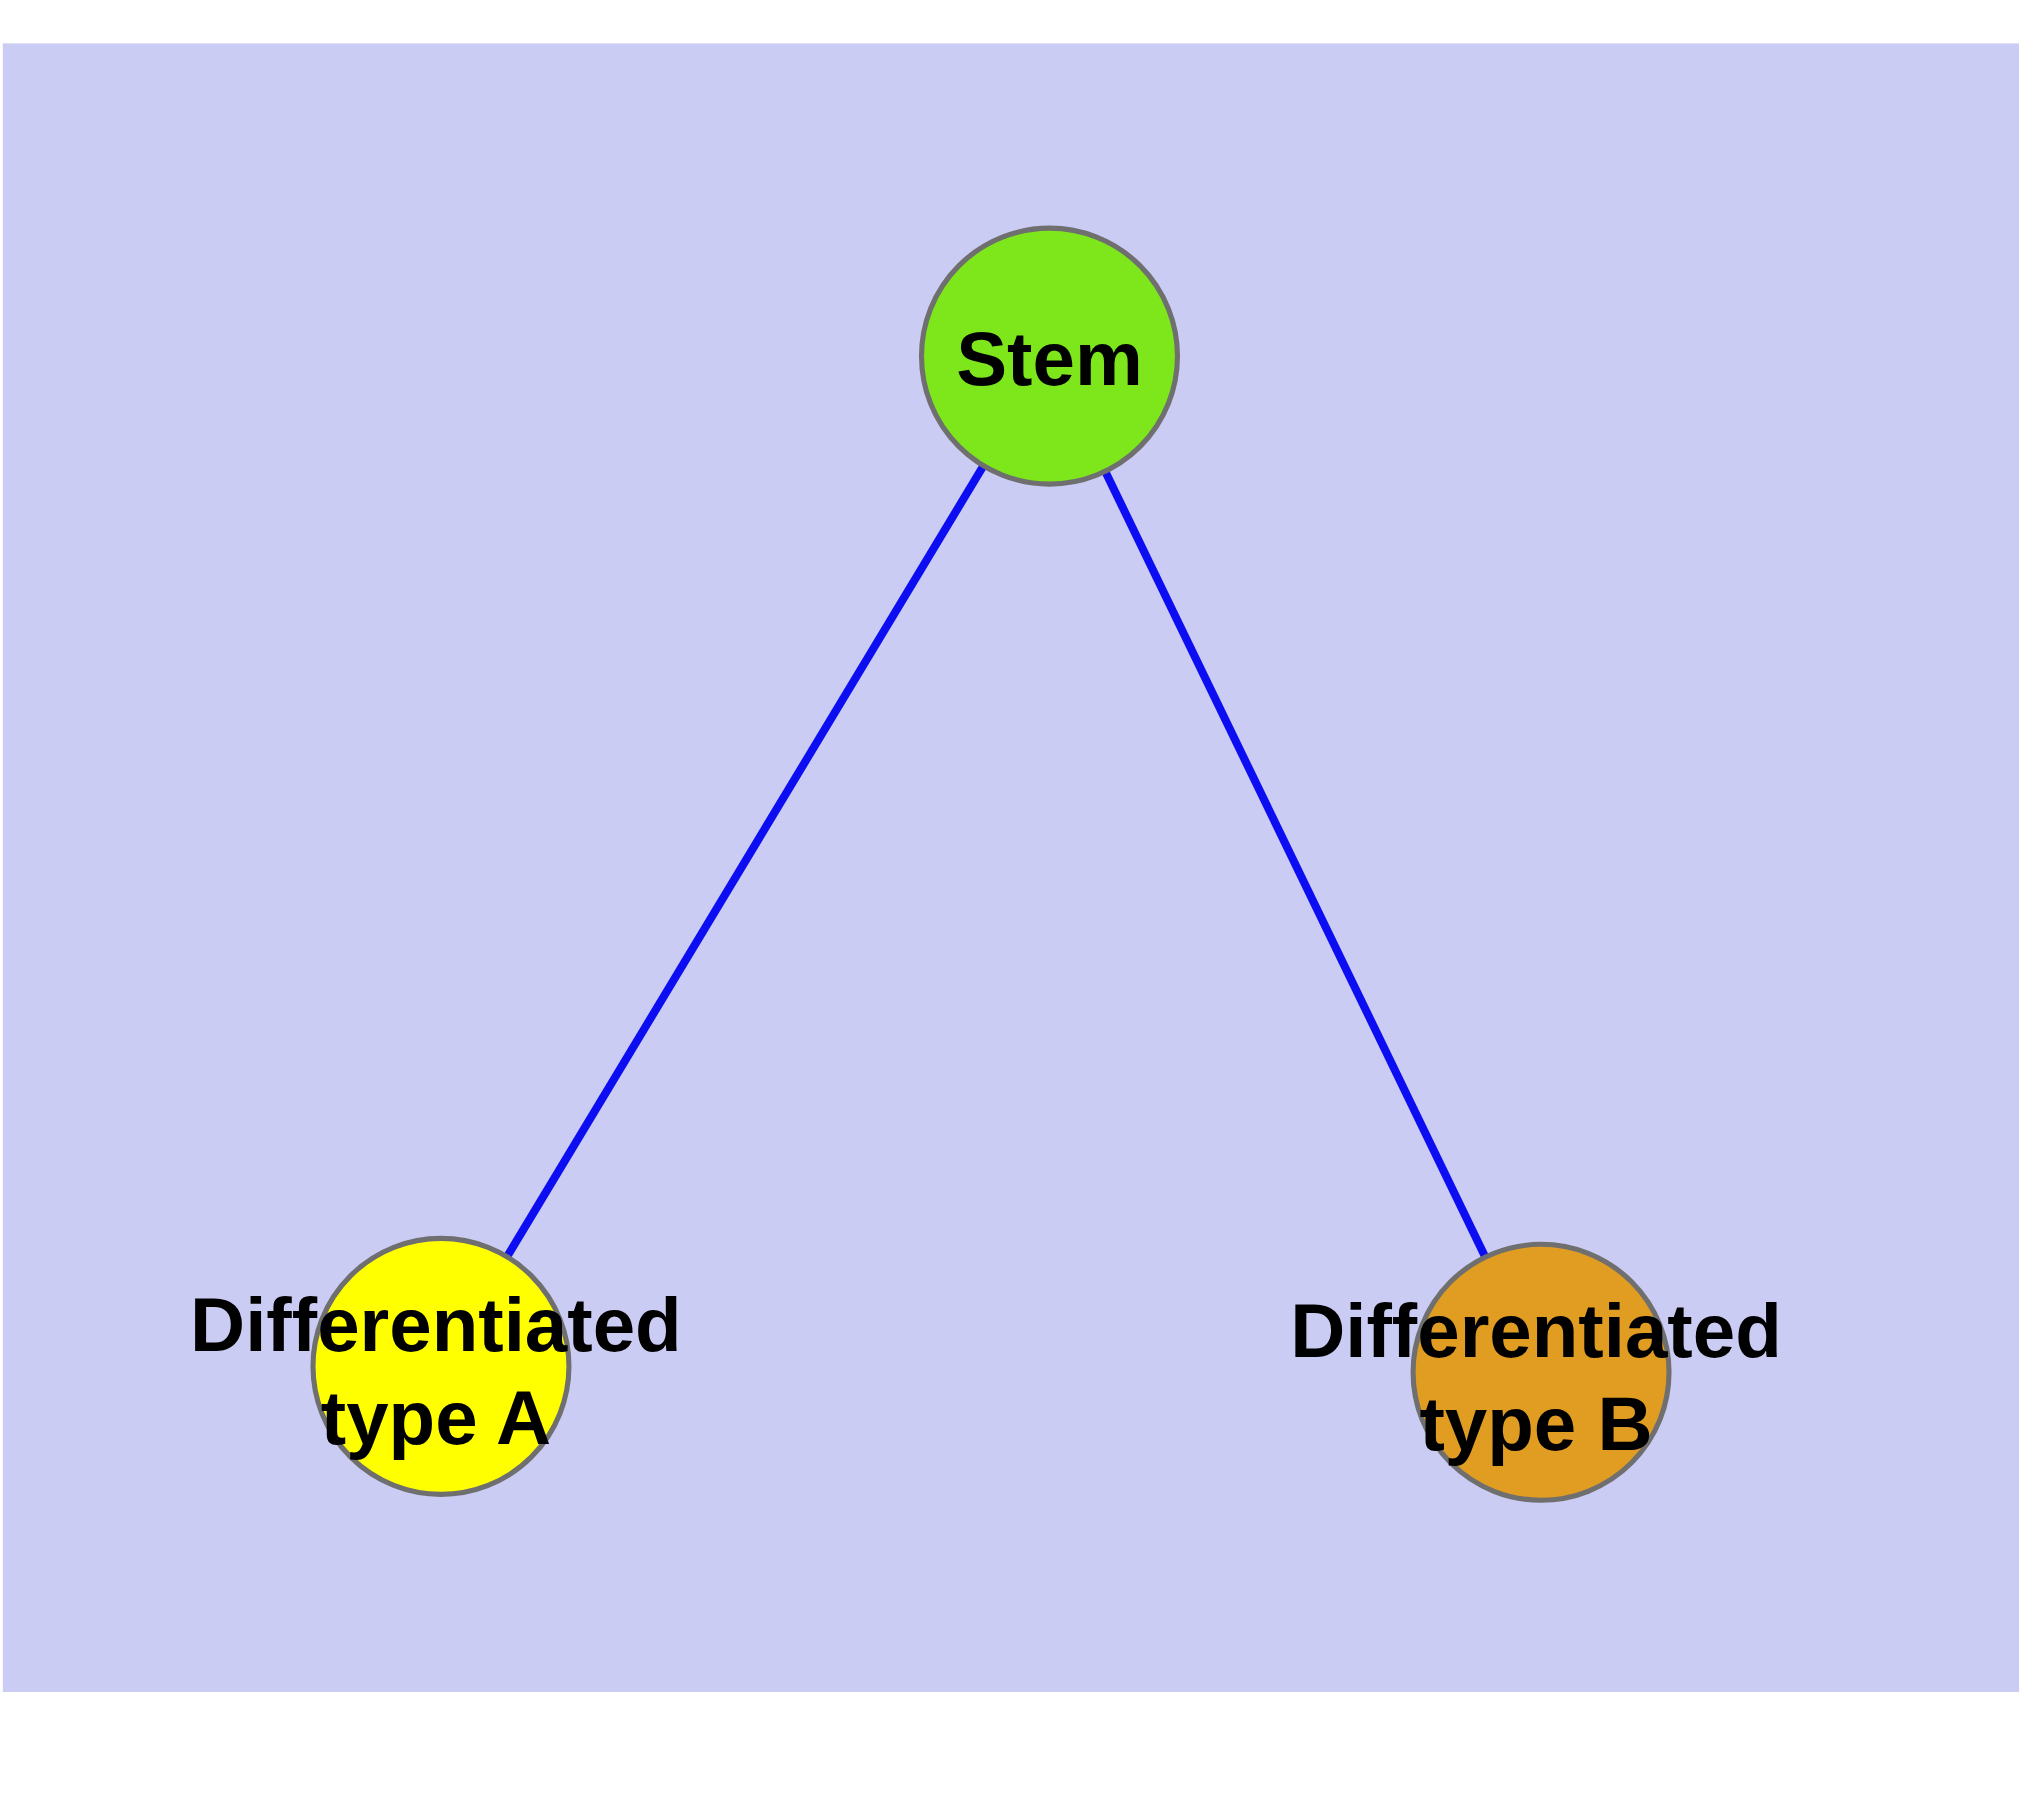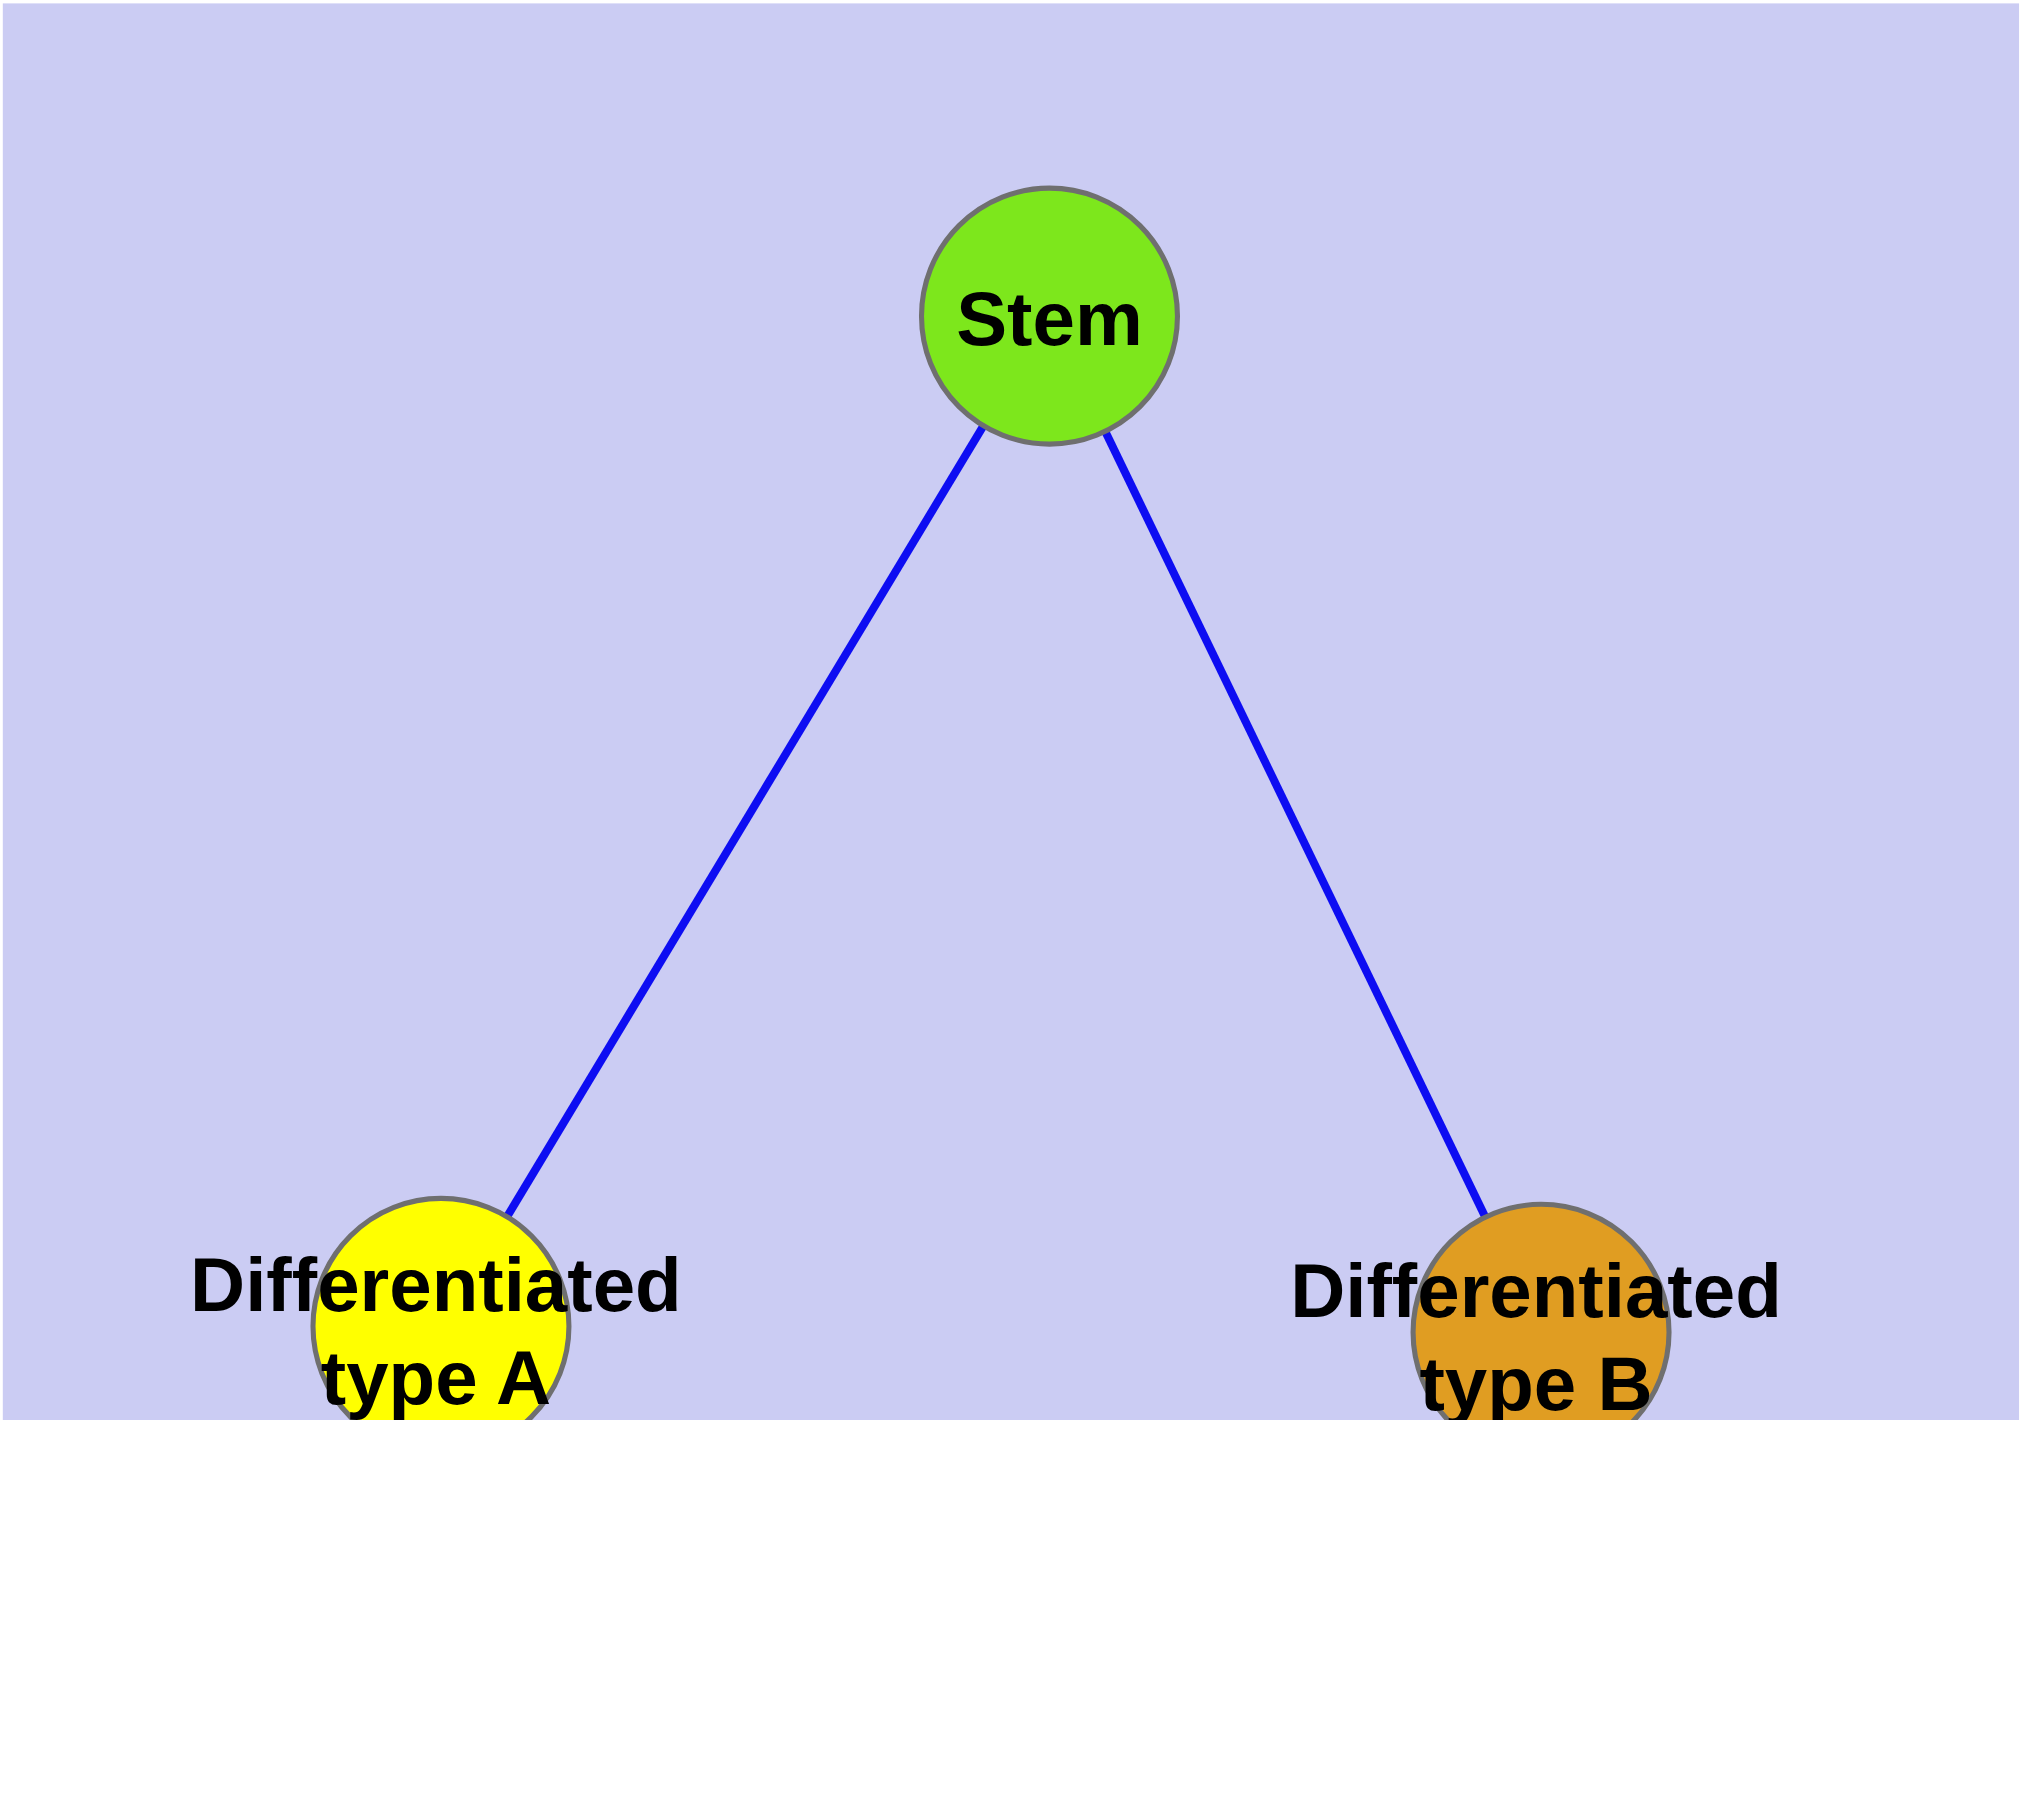--- a/index.html
+++ b/index.html
@@ -4,22 +4,23 @@
 <style>
   html, body {
     margin: 0;
     padding: 0;
     background: #ffffff;
     font-family: "Liberation Sans", "DejaVu Sans", sans-serif;
   }
   .diagram-wrap {
     position: relative;
     width: 2021px;
-    height: 1420px;
+    height: 1652px;
     overflow: hidden;
+    margin-top: 40px;
   }
   svg.graph {
     display: block;
     width: 2021px;
     height: 1812px;
   }
   .node-circle {
     stroke-width: 6px;
   }
   .edge-line {

